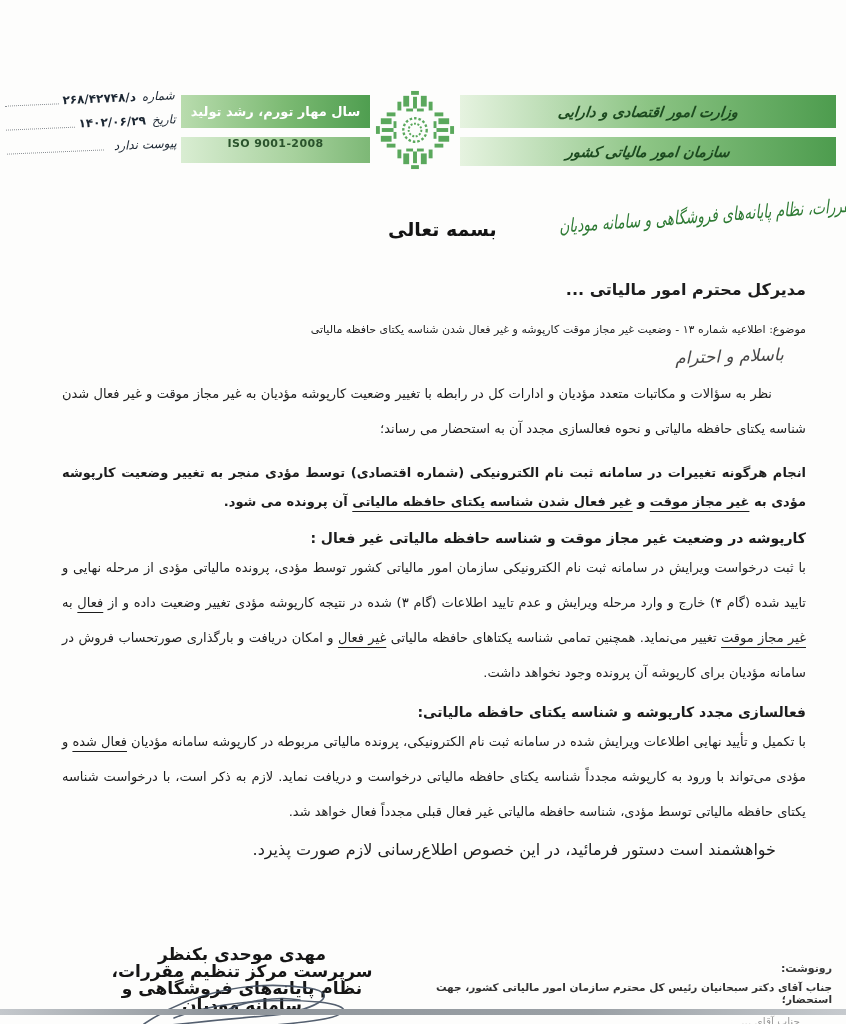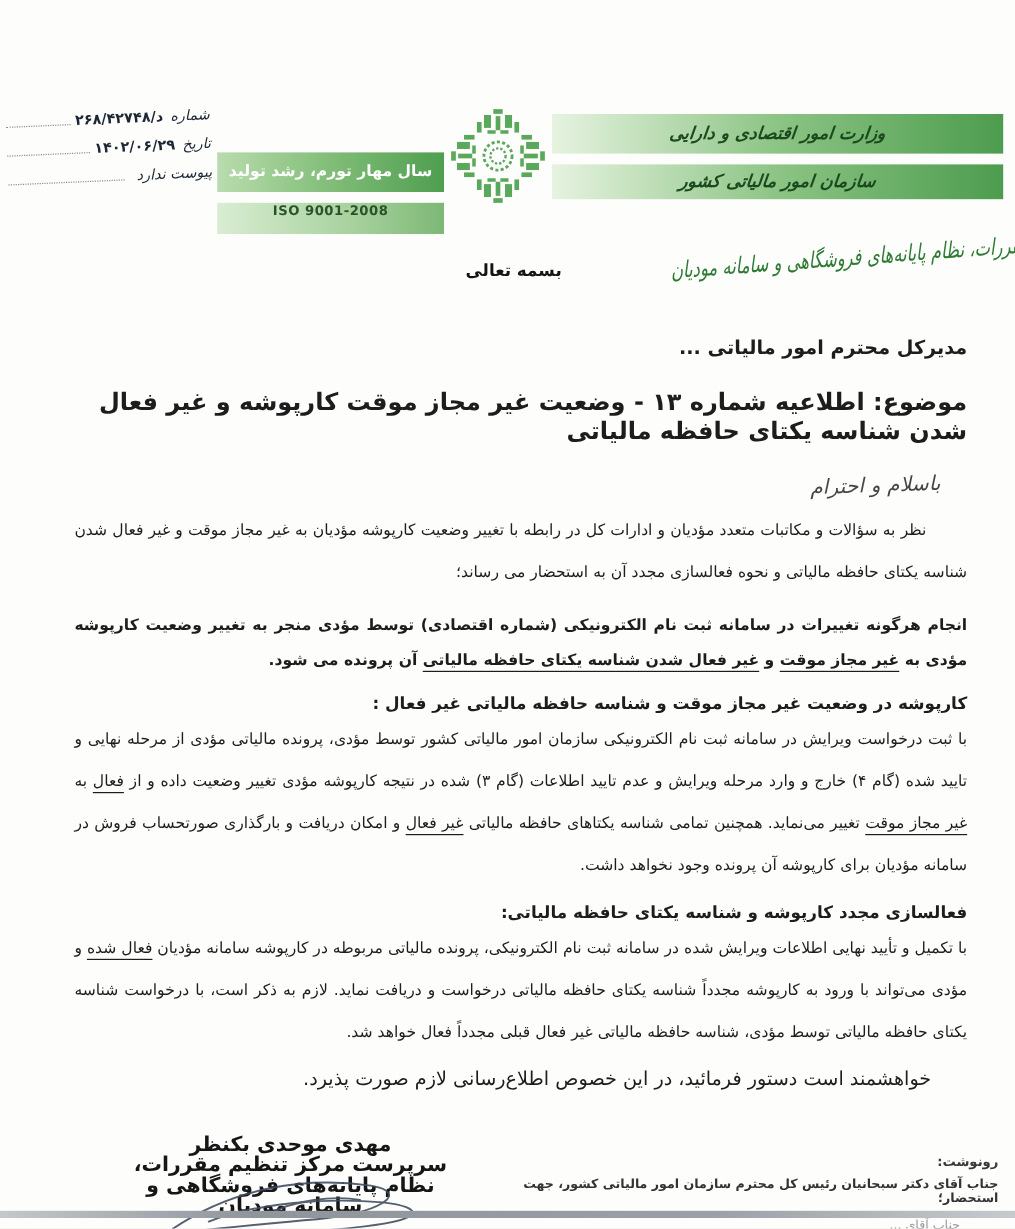--- a/index.html
+++ b/index.html
@@ -8,40 +8,40 @@
     background:#fdfdfc;overflow:hidden;
     font-family:"DejaVu Sans",sans-serif;color:#1d1d1d;
   }
   
   .meta-block{position:absolute;left:4px;top:92px;width:172px;transform:rotate(-2.5deg);}
   .meta-row{display:flex;align-items:baseline;direction:rtl;font-size:12px;color:#1c2733;margin-bottom:10px;}
   .meta-label{font-style:italic;margin-left:6px;white-space:nowrap;}
   .meta-value{font-weight:bold;direction:ltr;unicode-bidi:isolate;white-space:nowrap;}
   .meta-dots{flex:1;border-bottom:1px dotted #8a8f94;height:1px;margin:0 4px 3px 2px;min-width:8px;}
   
-  .slogan-box{position:absolute;left:181px;top:95px;width:189px;margin-top:32px;}
+  .slogan-box{position:absolute;left:181px;top:95px;width:189px;}
   .slogan-bar{height:33px;background:linear-gradient(90deg,#b9dcae 0%,#7cba73 55%,#4f9e50 100%);
     display:flex;align-items:center;justify-content:center;color:#ffffff;font-weight:bold;font-size:13px;}
   .iso-bar{margin-top:9px;height:26px;background:linear-gradient(90deg,#d9edd2 0%,#a7d19d 60%,#7db876 100%);
     display:flex;align-items:flex-start;justify-content:center;color:#2a532c;font-weight:bold;font-size:11px;letter-spacing:.4px;direction:ltr;}
   .logo-wrap{position:absolute;left:374px;top:86px;width:82px;height:88px;}
   .org-box{position:absolute;left:460px;top:95px;width:376px;}
   .org-bar{height:33px;background:linear-gradient(90deg,#e6f3e0 0%,#8cc484 50%,#4d9c4e 100%);
     display:flex;align-items:center;justify-content:center;}
   .org-bar + .org-bar{margin-top:9px;height:29px;}
   .org-text{color:#1c4a1f;font-size:14.5px;font-style:italic;font-weight:bold;transform:skewX(-6deg);white-space:nowrap;}
   
-  .bismillah{position:absolute;left:388px;top:218px;font-weight:bold;font-size:14px;color:#141414;}
+  .bismillah{position:absolute;left:388px;top:218px;font-weight:bold;font-size:19px;color:#141414;}
   .center-name{position:absolute;right:28px;top:196px;width:360px;text-align:center;
     color:#2d7a33;font-size:19px;font-style:italic;white-space:nowrap;
     transform:scaleX(.72) rotate(-3deg);transform-origin:center right;}
   
   .letter-body{position:absolute;top:280px;right:40px;left:62px;direction:rtl;}
   .recipient{font-size:16px;font-weight:bold;margin-bottom:24px;}
-  .subject{font-size:20px;font-weight:bold;margin-bottom:24px;}
+  .subject{font-size:11px;font-weight:normal;margin-bottom:10px;}
   .salutation{font-size:17px;font-style:italic;opacity:.82;width:fit-content;
     margin:0 22px 10px 0;transform:rotate(-2deg);}
   .para{font-size:13px;line-height:35px;text-align:justify;}
   .p1{text-indent:34px;margin-bottom:12px;}
   .p-bold{font-weight:bold;line-height:29px;margin-bottom:14px;}
   .h-bold{font-weight:bold;font-size:14px;margin-bottom:4px;}
   .p3{margin-bottom:14px;}
   .p4{margin-bottom:6px;}
   .closing{font-size:16px;line-height:30px;text-indent:30px;}
   .u{text-decoration:underline;text-decoration-thickness:1px;text-underline-offset:5px;}

